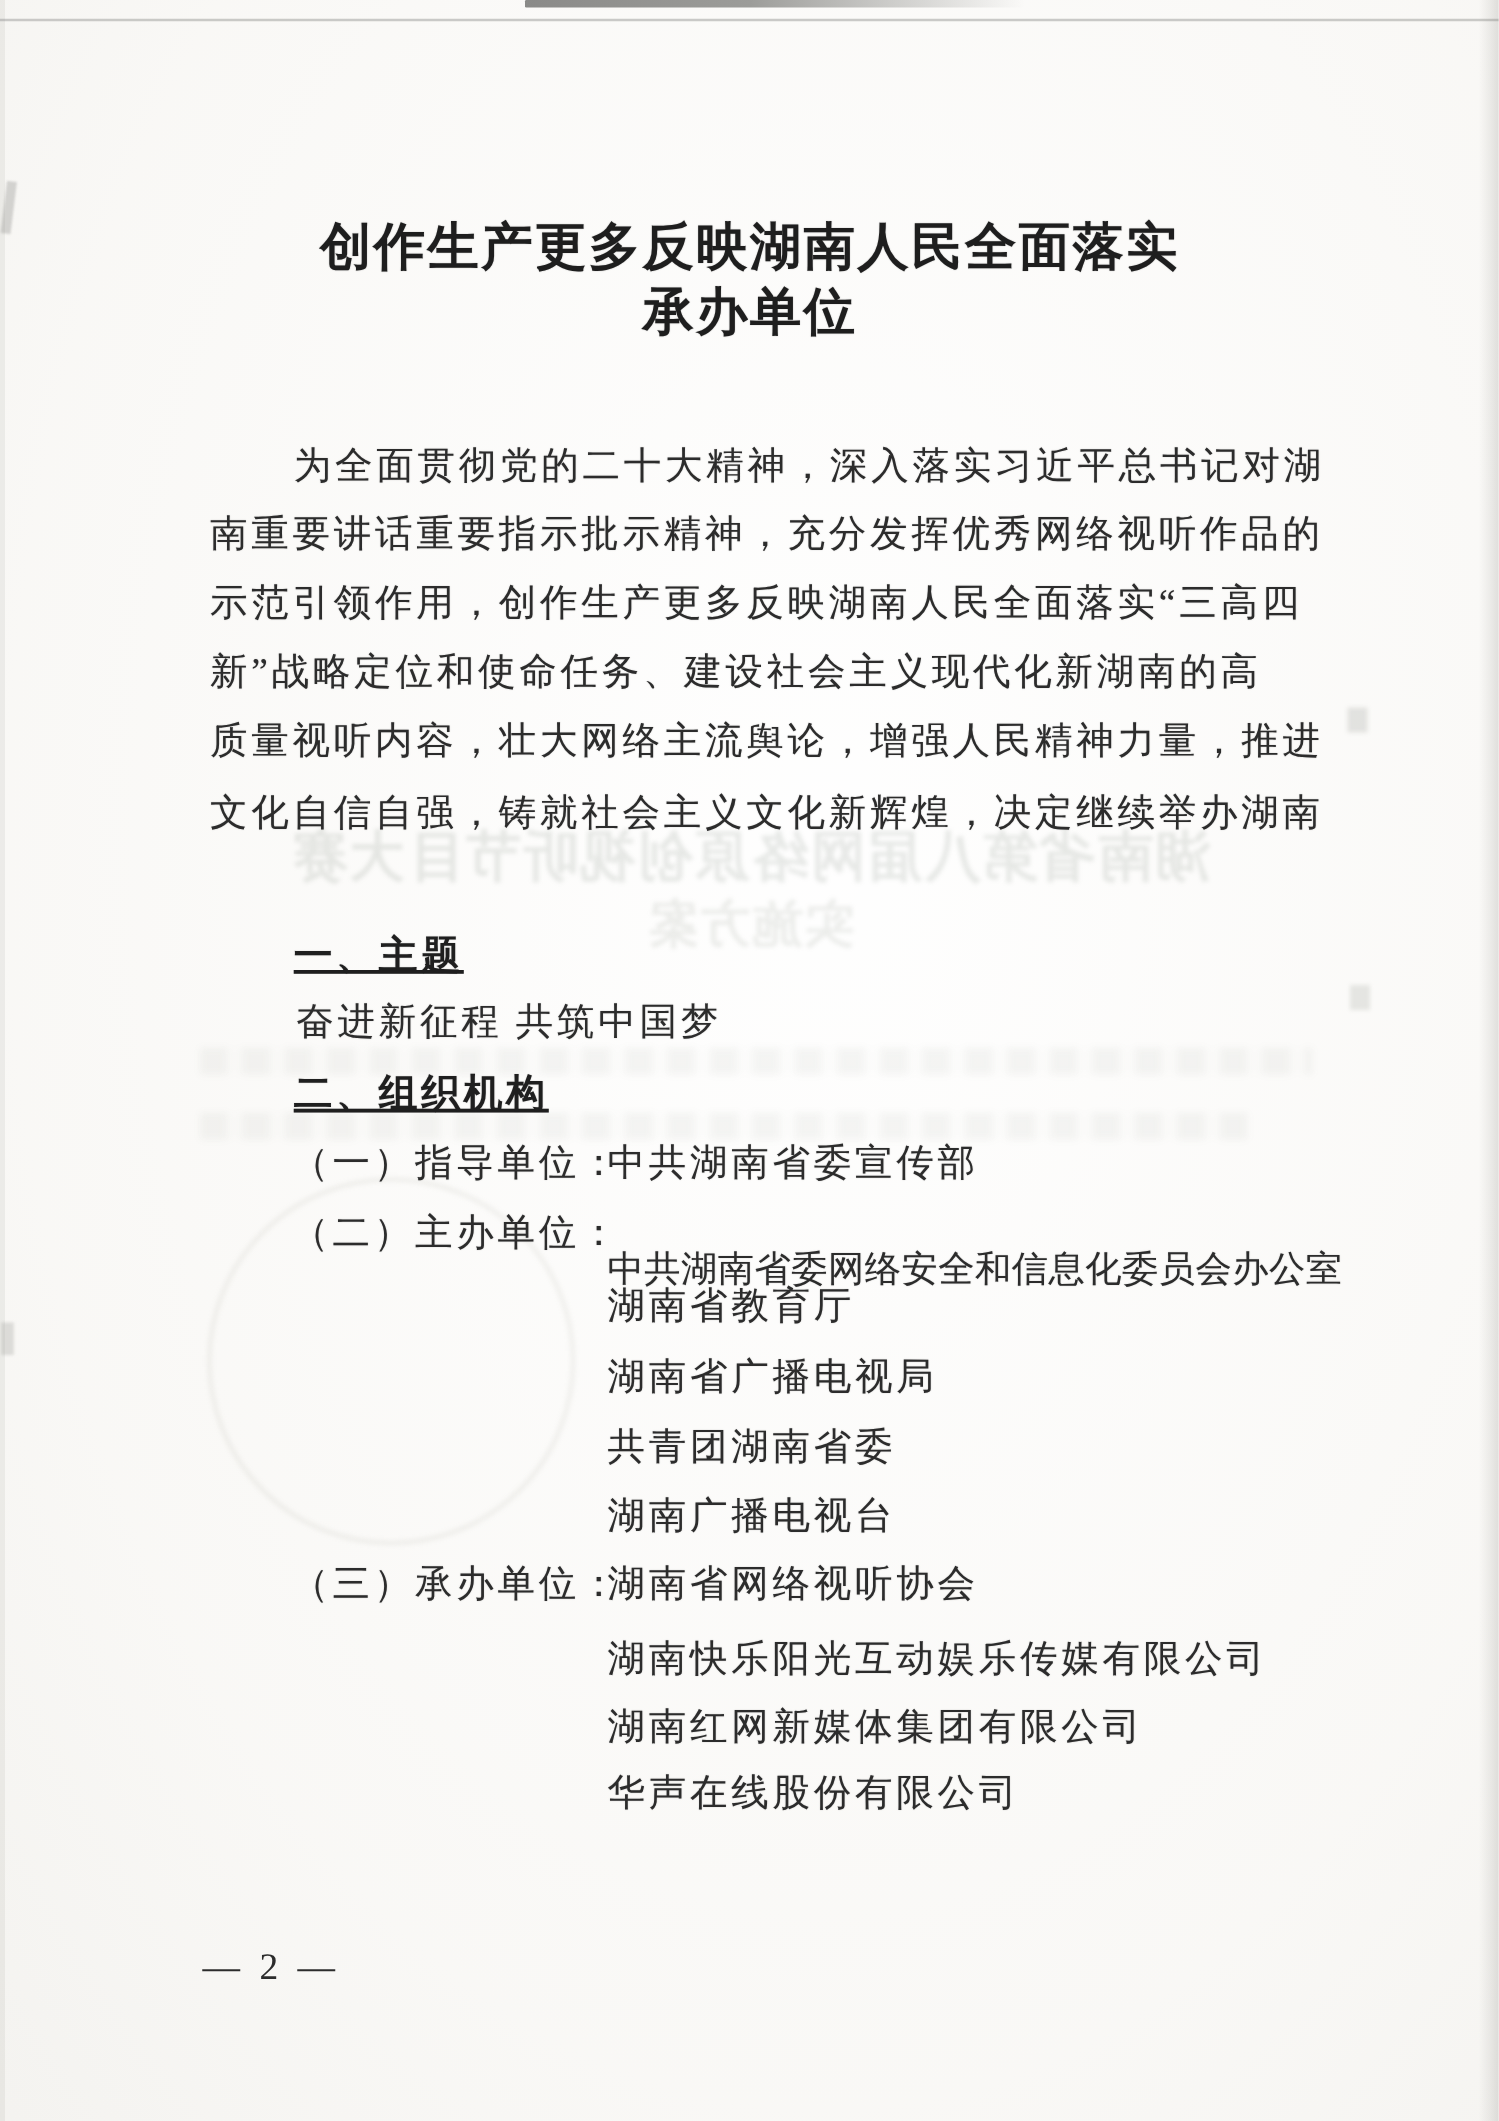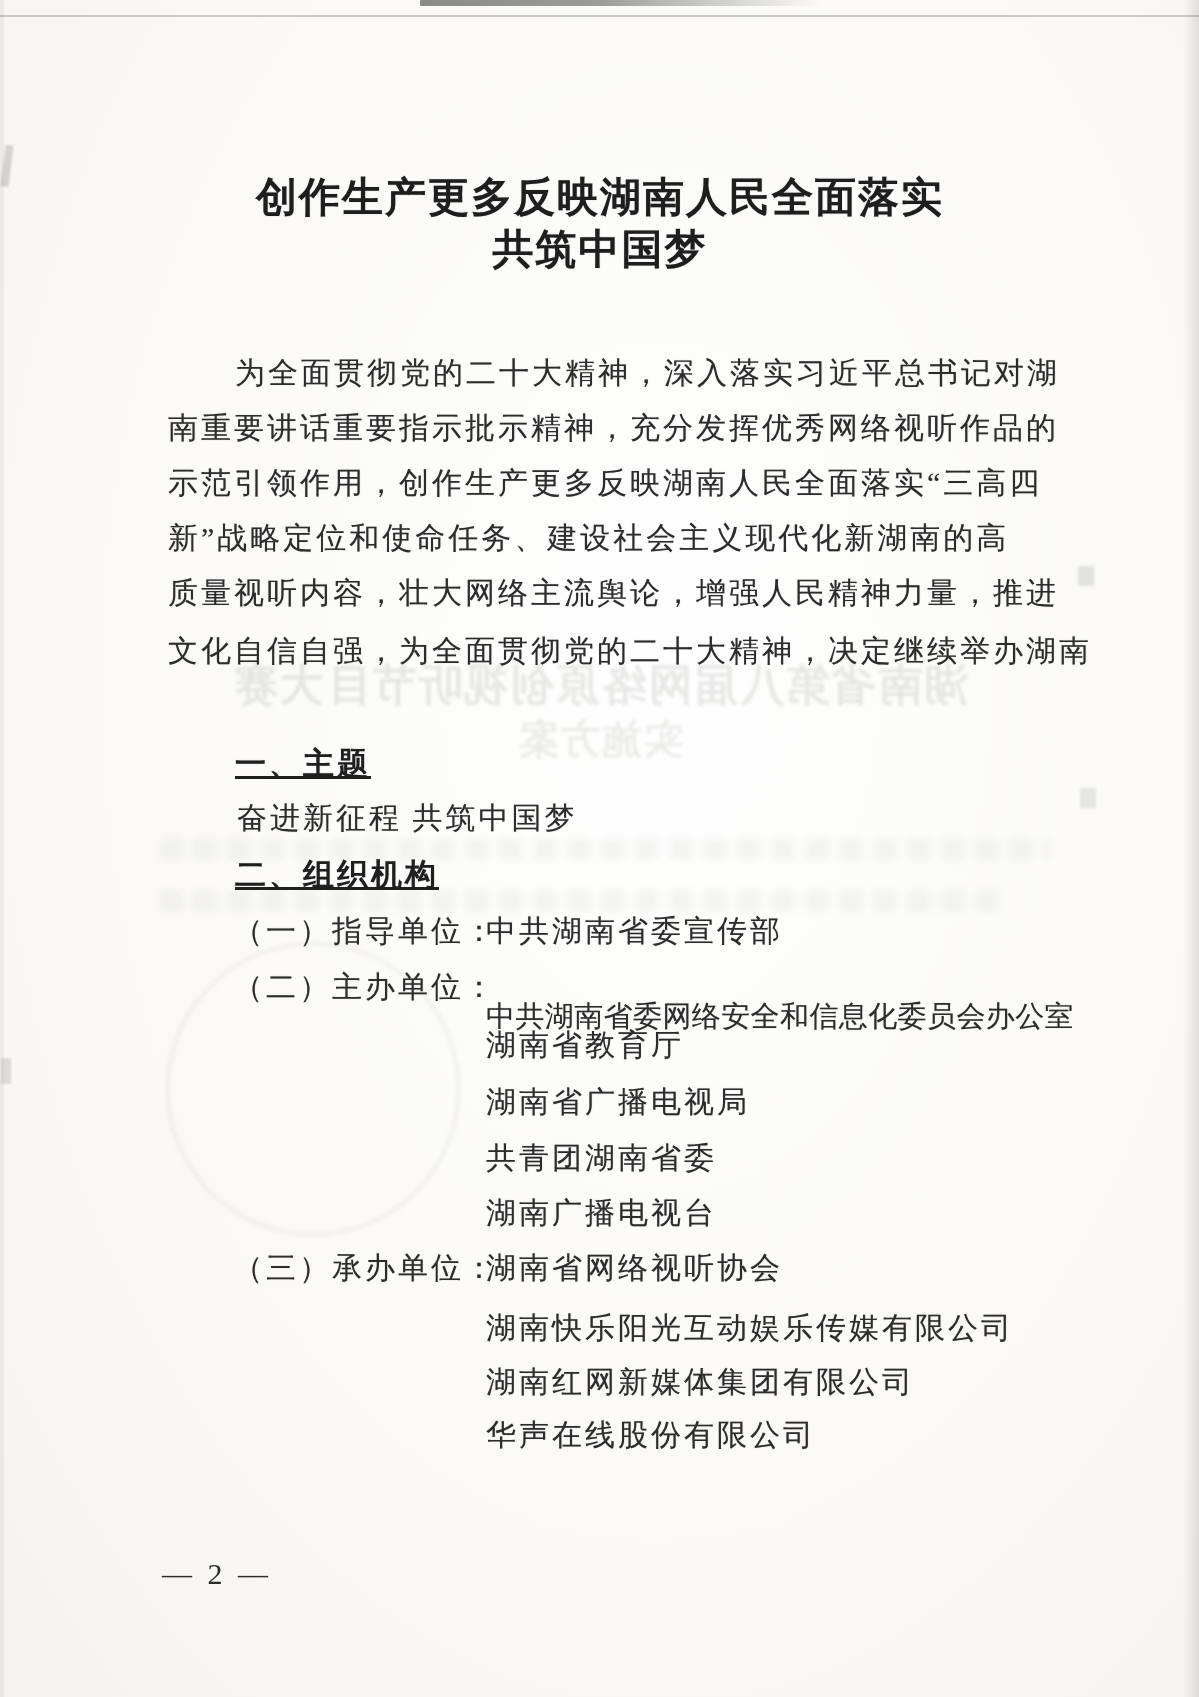--- a/index.html
+++ b/index.html
@@ -89,28 +89,28 @@
   <div class="speck3"></div>
   <div class="speck4"></div>
 
   <div class="ghost ghost1">湖南省第八届网络原创视听节目大赛</div>
   <div class="ghost ghost2">实施方案</div>
   <div class="ghost-smudge smudgeA"></div>
   <div class="ghost-smudge smudgeB"></div>
   <div class="stamp-ghost"></div>
 
   <div class="title title1">创作生产更多反映湖南人民全面落实</div>
-  <div class="title title2">共筑中国梦</div>
+  <div class="title title2">承办单位</div>
 
   <div class="body-line indent2" style="top:351px">为全面贯彻党的二十大精神，深入落实习近平总书记对湖</div>
   <div class="body-line" style="top:406px">南重要讲话重要指示批示精神，充分发挥优秀网络视听作品的</div>
   <div class="body-line" style="top:461px">示范引领作用，创作生产更多反映湖南人民全面落实“三高四</div>
   <div class="body-line" style="top:516px">新”战略定位和使命任务、建设社会主义现代化新湖南的高</div>
   <div class="body-line" style="top:571px">质量视听内容，壮大网络主流舆论，增强人民精神力量，推进</div>
-  <div class="body-line" style="top:629px">文化自信自强，为全面贯彻党的二十大精神，决定继续举办湖南</div>
+  <div class="body-line" style="top:629px">文化自信自强，铸就社会主义文化新辉煌，决定继续举办湖南</div>
 
   <div class="body-line hei" style="top:742px;left:235px">一、主题</div>
   <div class="body-line" style="top:796px;left:237px">奋进新征程 共筑中国梦</div>
 
   <div class="body-line hei" style="top:853px;left:235px">二、组织机构</div>
 
   <div class="body-line org-label" style="top:909px">（一）指导单位：</div>
   <div class="body-line org-value" style="top:909px">中共湖南省委宣传部</div>
 
   <div class="body-line org-label" style="top:965px">（二）主办单位：</div>

